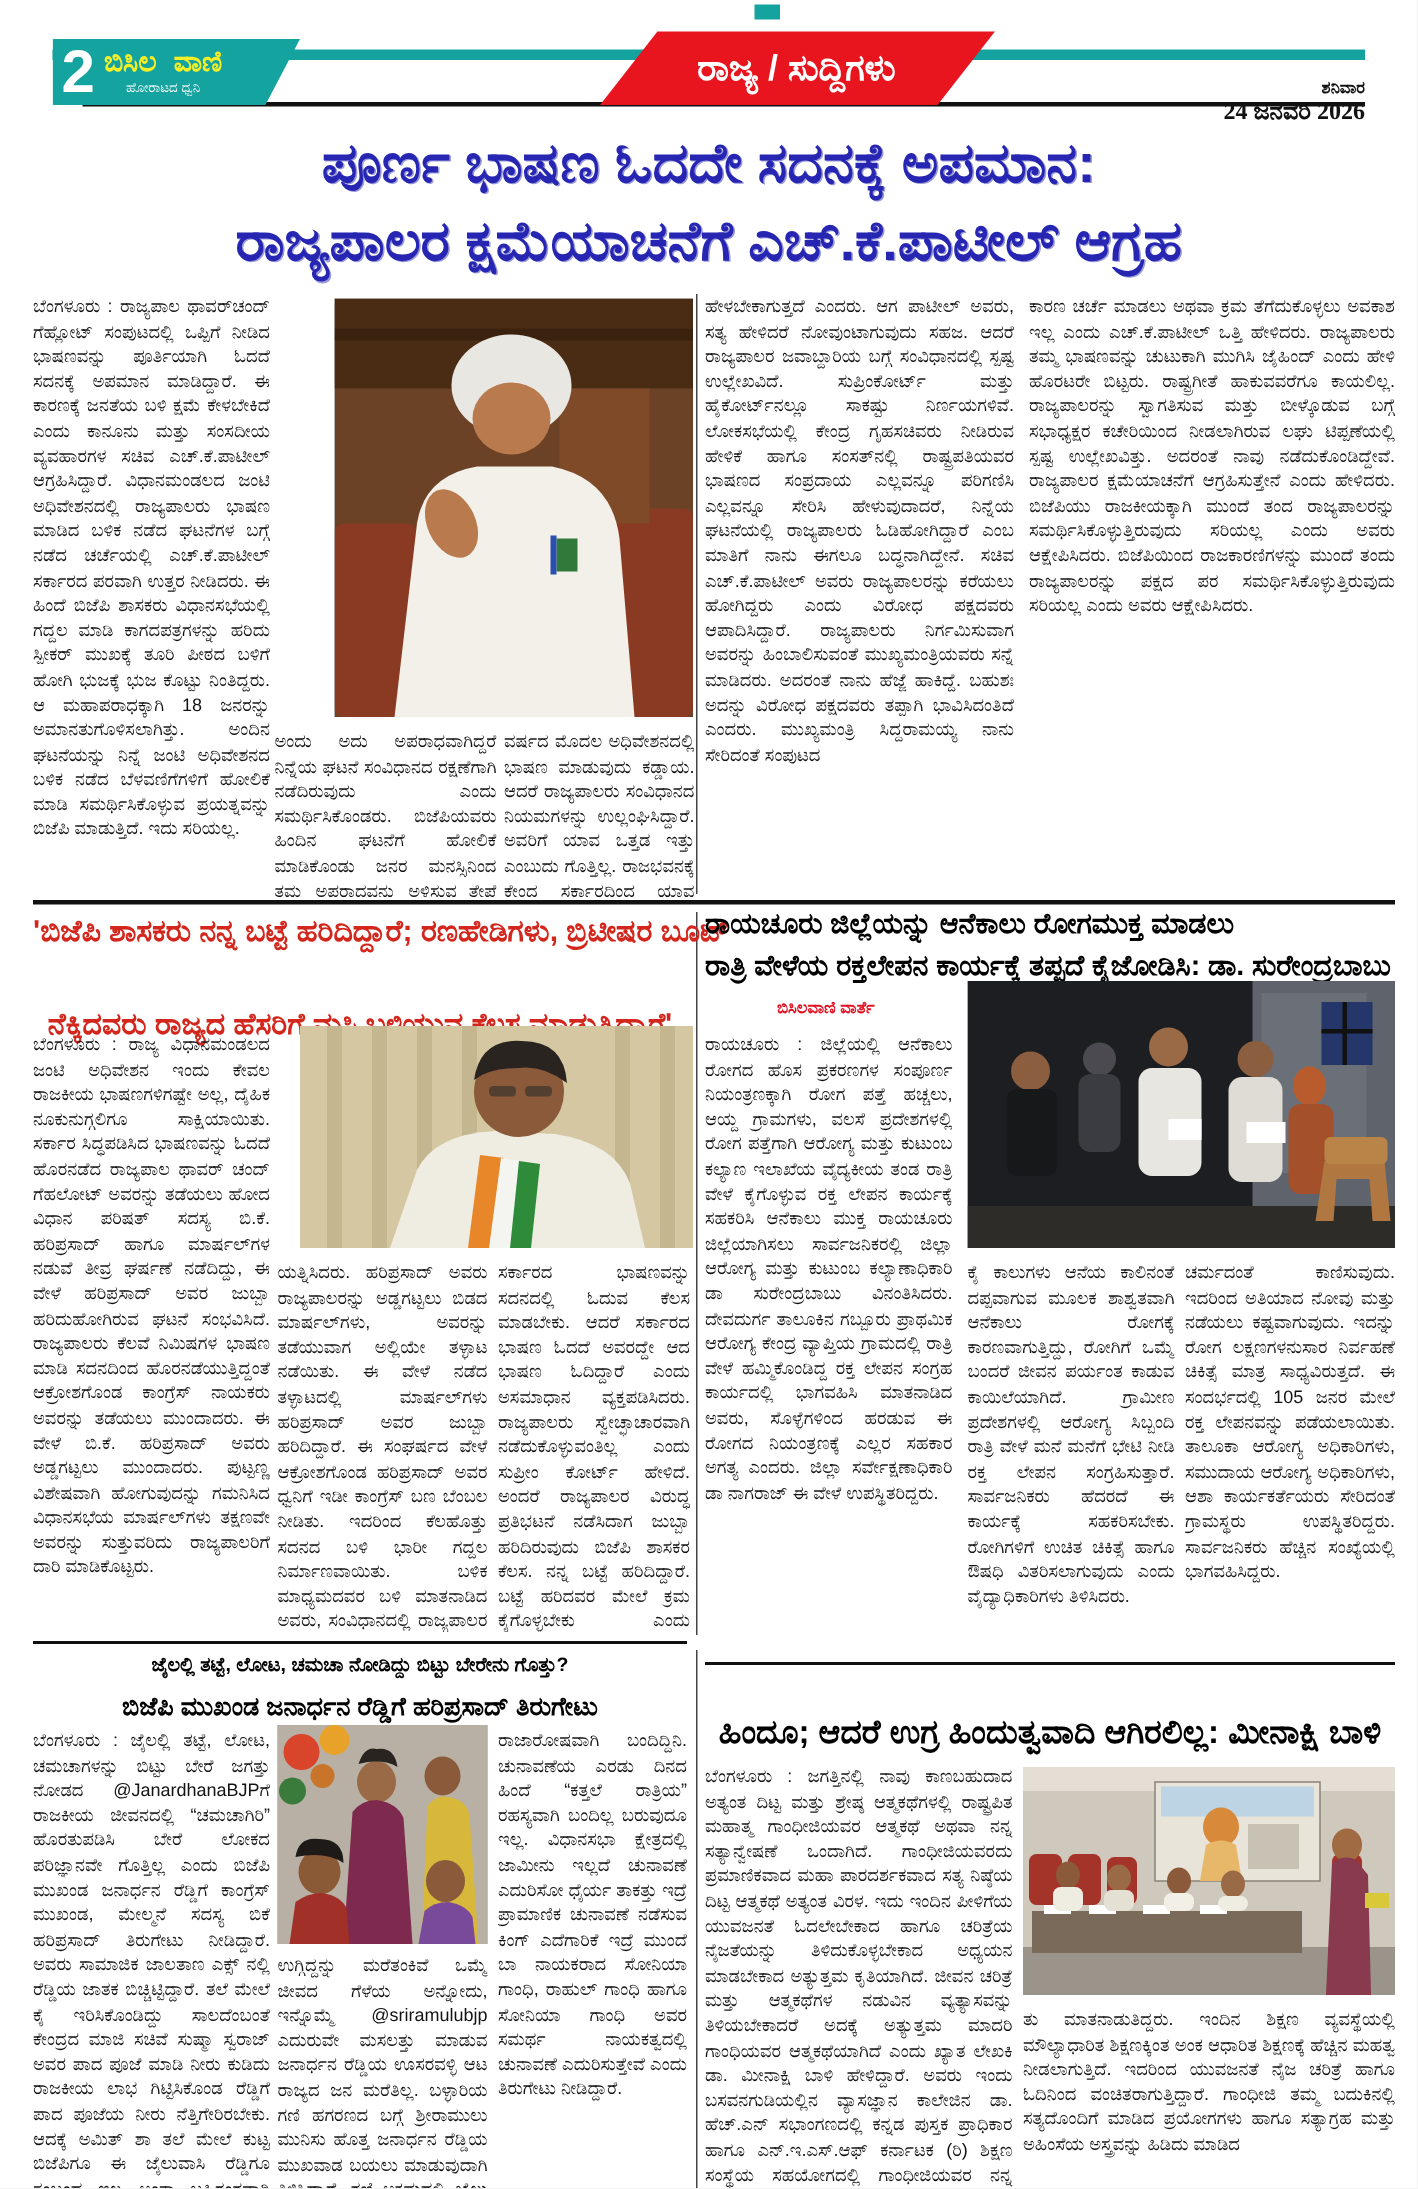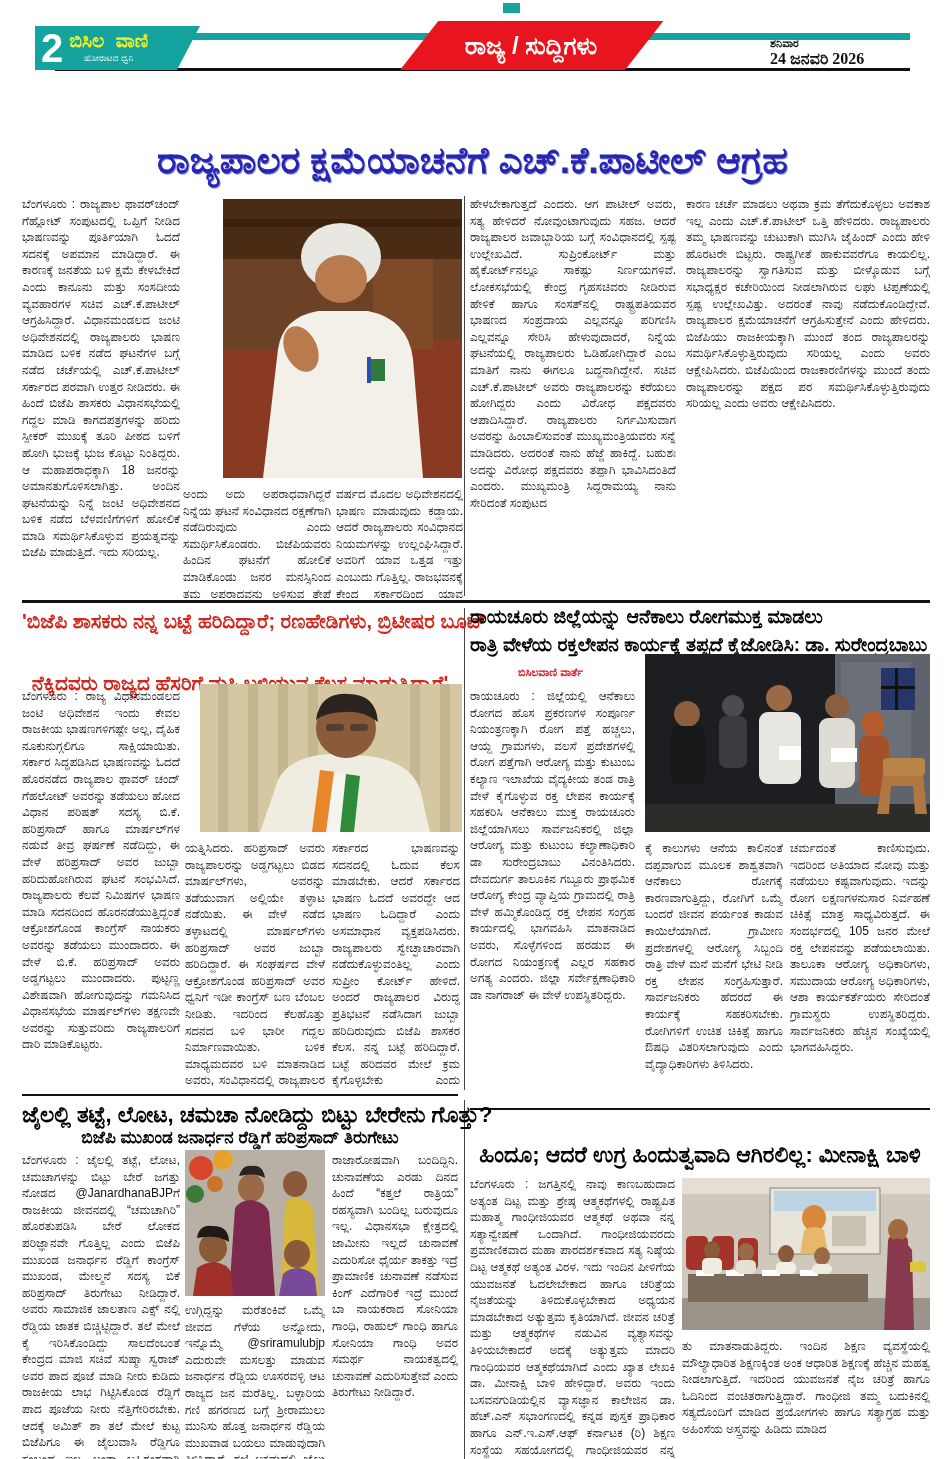--- a/index.html
+++ b/index.html
@@ -15,21 +15,21 @@
   .logo-block{background:var(--teal);clip-path:polygon(0 0,100% 0,86% 100%,0 100%);
     display:flex;align-items:center;padding-left:6px;box-sizing:border-box;}
   .logo-num{font-size:40px;font-weight:bold;color:#fff;line-height:1;margin-right:6px;}
   .logo-txt{display:flex;flex-direction:column;align-items:center;}
   .logo-name{font-size:19px;font-weight:bold;color:#f3ef28;line-height:1.05;white-space:nowrap;font-family:Liberation Mono, monospace;}
   .logo-tag{font-size:9px;color:#fff;line-height:1.2;white-space:nowrap;}
   .black-rule{background:#111;}
   .section-banner{background:var(--red);transform:skewX(-38deg);transform-origin:bottom left;
     display:flex;align-items:center;justify-content:center;}
   .section-banner span{transform:skewX(38deg);color:#fff;font-weight:bold;font-size:24px;white-space:nowrap;}
-  .date-box{line-height:1.15;}
+  .date-box{text-align:right;line-height:1.15;margin-top:16px;}
   .date-day{font-size:11px;font-weight:bold;}
   .date-date{font-size:16px;font-weight:bold;font-family:"Liberation Serif",serif;}
   
   .hl{font-weight:bold;text-align:center;white-space:nowrap;}
   .hl-main{color:var(--hl-blue);font-size:37px;text-shadow:1px 1px 0 #9a9ad8;}
   .hl-red{color:var(--hl-red);font-size:20px;}
   .hl-black{color:#000;font-size:19px;}
   .hl-left{text-align:left;}
   .byline{color:var(--byline-red);font-weight:bold;font-size:11px;}
   
@@ -58,20 +58,21 @@
 
   <div class="abs section-banner" style="left:400px;top:21px;width:225px;height:49px;">
     <span>ರಾಜ್ಯ / ಸುದ್ದಿಗಳು</span>
   </div>
 
   <div class="abs date-box" style="left:770px;top:37px;width:140px;">
     <div class="date-day">ಶನಿವಾರ</div>
     <div class="date-date">24 ಜನವರಿ 2026</div>
   </div>
 
+  <div class="abs hl hl-main" style="left:22px;top:88px;width:901px;">ಪೂರ್ಣ ಭಾಷಣ ಓದದೇ ಸದನಕ್ಕೆ ಅಪಮಾನ:</div>
   <div class="abs hl hl-main" style="left:22px;top:140px;width:901px;">ರಾಜ್ಯಪಾಲರ ಕ್ಷಮೆಯಾಚನೆಗೆ ಎಚ್.ಕೆ.ಪಾಟೀಲ್ ಆಗ್ರಹ</div>
 
   <div class="abs photo" style="left:223px;top:199px;width:239px;height:279px;">
     <svg width="239" height="279" viewBox="0 0 239 279">
       <rect width="239" height="279" fill="#6b4226"></rect>
       <rect width="239" height="60" fill="#4a2c14"></rect>
       <rect x="0" y="20" width="239" height="8" fill="#3a220e"></rect>
       <rect x="0" y="150" width="55" height="129" fill="#8a3a22" rx="6"></rect>
       <rect x="185" y="140" width="54" height="139" fill="#8a3a22" rx="6"></rect>
       <rect x="150" y="60" width="60" height="90" fill="#7e4a28"></rect>
@@ -154,21 +155,21 @@
     </svg>
   </div>
 
   <div class="abs col" style="left:470px;top:688px;width:165px;height:402px;">ರಾಯಚೂರು : ಜಿಲ್ಲೆಯಲ್ಲಿ ಆನೆಕಾಲು ರೋಗದ ಹೊಸ ಪ್ರಕರಣಗಳ ಸಂಪೂರ್ಣ ನಿಯಂತ್ರಣಕ್ಕಾಗಿ ರೋಗ ಪತ್ತೆ ಹಚ್ಚಲು, ಆಯ್ದ ಗ್ರಾಮಗಳು, ವಲಸೆ ಪ್ರದೇಶಗಳಲ್ಲಿ ರೋಗ ಪತ್ತೆಗಾಗಿ ಆರೋಗ್ಯ ಮತ್ತು ಕುಟುಂಬ ಕಲ್ಯಾಣ ಇಲಾಖೆಯ ವೈದ್ಯಕೀಯ ತಂಡ ರಾತ್ರಿ ವೇಳೆ ಕೈಗೊಳ್ಳುವ ರಕ್ತ ಲೇಪನ ಕಾರ್ಯಕ್ಕೆ ಸಹಕರಿಸಿ ಆನೆಕಾಲು ಮುಕ್ತ ರಾಯಚೂರು ಜಿಲ್ಲೆಯಾಗಿಸಲು ಸಾರ್ವಜನಿಕರಲ್ಲಿ ಜಿಲ್ಲಾ ಆರೋಗ್ಯ ಮತ್ತು ಕುಟುಂಬ ಕಲ್ಯಾಣಾಧಿಕಾರಿ ಡಾ ಸುರೇಂದ್ರಬಾಬು ವಿನಂತಿಸಿದರು. ದೇವದುರ್ಗ ತಾಲೂಕಿನ ಗಬ್ಬೂರು ಪ್ರಾಥಮಿಕ ಆರೋಗ್ಯ ಕೇಂದ್ರ ವ್ಯಾಪ್ತಿಯ ಗ್ರಾಮದಲ್ಲಿ ರಾತ್ರಿ ವೇಳೆ ಹಮ್ಮಿಕೊಂಡಿದ್ದ ರಕ್ತ ಲೇಪನ ಸಂಗ್ರಹ ಕಾರ್ಯದಲ್ಲಿ ಭಾಗವಹಿಸಿ ಮಾತನಾಡಿದ ಅವರು, ಸೊಳ್ಳೆಗಳಿಂದ ಹರಡುವ ಈ ರೋಗದ ನಿಯಂತ್ರಣಕ್ಕೆ ಎಲ್ಲರ ಸಹಕಾರ ಅಗತ್ಯ ಎಂದರು. ಜಿಲ್ಲಾ ಸರ್ವೇಕ್ಷಣಾಧಿಕಾರಿ ಡಾ ನಾಗರಾಜ್ ಈ ವೇಳೆ ಉಪಸ್ಥಿತರಿದ್ದರು.</div>
   <div class="abs col" style="left:645px;top:840px;width:138px;height:250px;">ಕೈ ಕಾಲುಗಳು ಆನೆಯ ಕಾಲಿನಂತೆ ದಪ್ಪವಾಗುವ ಮೂಲಕ ಶಾಶ್ವತವಾಗಿ ಆನೆಕಾಲು ರೋಗಕ್ಕೆ ಕಾರಣವಾಗುತ್ತಿದ್ದು, ರೋಗಿಗೆ ಒಮ್ಮೆ ಬಂದರೆ ಜೀವನ ಪರ್ಯಂತ ಕಾಡುವ ಕಾಯಿಲೆಯಾಗಿದೆ. ಗ್ರಾಮೀಣ ಪ್ರದೇಶಗಳಲ್ಲಿ ಆರೋಗ್ಯ ಸಿಬ್ಬಂದಿ ರಾತ್ರಿ ವೇಳೆ ಮನೆ ಮನೆಗೆ ಭೇಟಿ ನೀಡಿ ರಕ್ತ ಲೇಪನ ಸಂಗ್ರಹಿಸುತ್ತಾರೆ. ಸಾರ್ವಜನಿಕರು ಹೆದರದೆ ಈ ಕಾರ್ಯಕ್ಕೆ ಸಹಕರಿಸಬೇಕು. ರೋಗಿಗಳಿಗೆ ಉಚಿತ ಚಿಕಿತ್ಸೆ ಹಾಗೂ ಔಷಧಿ ವಿತರಿಸಲಾಗುವುದು ಎಂದು ವೈದ್ಯಾಧಿಕಾರಿಗಳು ತಿಳಿಸಿದರು.</div>
   <div class="abs col" style="left:790px;top:840px;width:140px;height:250px;">ಚರ್ಮದಂತೆ ಕಾಣಿಸುವುದು. ಇದರಿಂದ ಅತಿಯಾದ ನೋವು ಮತ್ತು ನಡೆಯಲು ಕಷ್ಟವಾಗುವುದು. ಇದನ್ನು ರೋಗ ಲಕ್ಷಣಗಳನುಸಾರ ನಿರ್ವಹಣೆ ಚಿಕಿತ್ಸೆ ಮಾತ್ರ ಸಾಧ್ಯವಿರುತ್ತದೆ. ಈ ಸಂದರ್ಭದಲ್ಲಿ 105 ಜನರ ಮೇಲೆ ರಕ್ತ ಲೇಪನವನ್ನು ಪಡೆಯಲಾಯಿತು. ತಾಲೂಕಾ ಆರೋಗ್ಯ ಅಧಿಕಾರಿಗಳು, ಸಮುದಾಯ ಆರೋಗ್ಯ ಅಧಿಕಾರಿಗಳು, ಆಶಾ ಕಾರ್ಯಕರ್ತೆಯರು ಸೇರಿದಂತೆ ಗ್ರಾಮಸ್ಥರು ಉಪಸ್ಥಿತರಿದ್ದರು. ಸಾರ್ವಜನಿಕರು ಹೆಚ್ಚಿನ ಸಂಖ್ಯೆಯಲ್ಲಿ ಭಾಗವಹಿಸಿದ್ದರು.</div>
 
   <div class="abs black-rule" style="left:22px;top:1094px;width:436px;height:2px;"></div>
   <div class="abs black-rule" style="left:470px;top:1108px;width:460px;height:2px;"></div>
 
-  <div class="abs hl hl-black" style="left:22px;top:1102px;width:436px;font-size:22px;">ಜೈಲಲ್ಲಿ ತಟ್ಟೆ, ಲೋಟ, ಚಮಚಾ ನೋಡಿದ್ದು ಬಿಟ್ಟು ಬೇರೇನು ಗೊತ್ತು?</div>
+  <div class="abs hl hl-black" style="left:22px;top:1102px;width:436px;font-size:13px;">ಜೈಲಲ್ಲಿ ತಟ್ಟೆ, ಲೋಟ, ಚಮಚಾ ನೋಡಿದ್ದು ಬಿಟ್ಟು ಬೇರೇನು ಗೊತ್ತು?</div>
   <div class="abs hl hl-black" style="left:22px;top:1128px;width:436px;font-size:17px;">ಬಿಜೆಪಿ ಮುಖಂಡ ಜನಾರ್ಧನ ರೆಡ್ಡಿಗೆ ಹರಿಪ್ರಸಾದ್ ತಿರುಗೇಟು</div>
 
   <div class="abs photo" style="left:185px;top:1150px;width:140px;height:146px;">
     <svg width="140" height="146" viewBox="0 0 140 146">
       <rect width="140" height="146" fill="#b8b0a4"></rect>
       <circle cx="16" cy="18" r="12" fill="#d8452a"></circle>
       <circle cx="38" cy="10" r="10" fill="#e8a22a"></circle>
       <circle cx="10" cy="44" r="9" fill="#3a7a3a"></circle>
       <circle cx="30" cy="34" r="8" fill="#c8742a"></circle>
       <ellipse cx="66" cy="38" rx="13" ry="14" fill="#9a6a46"></ellipse>

